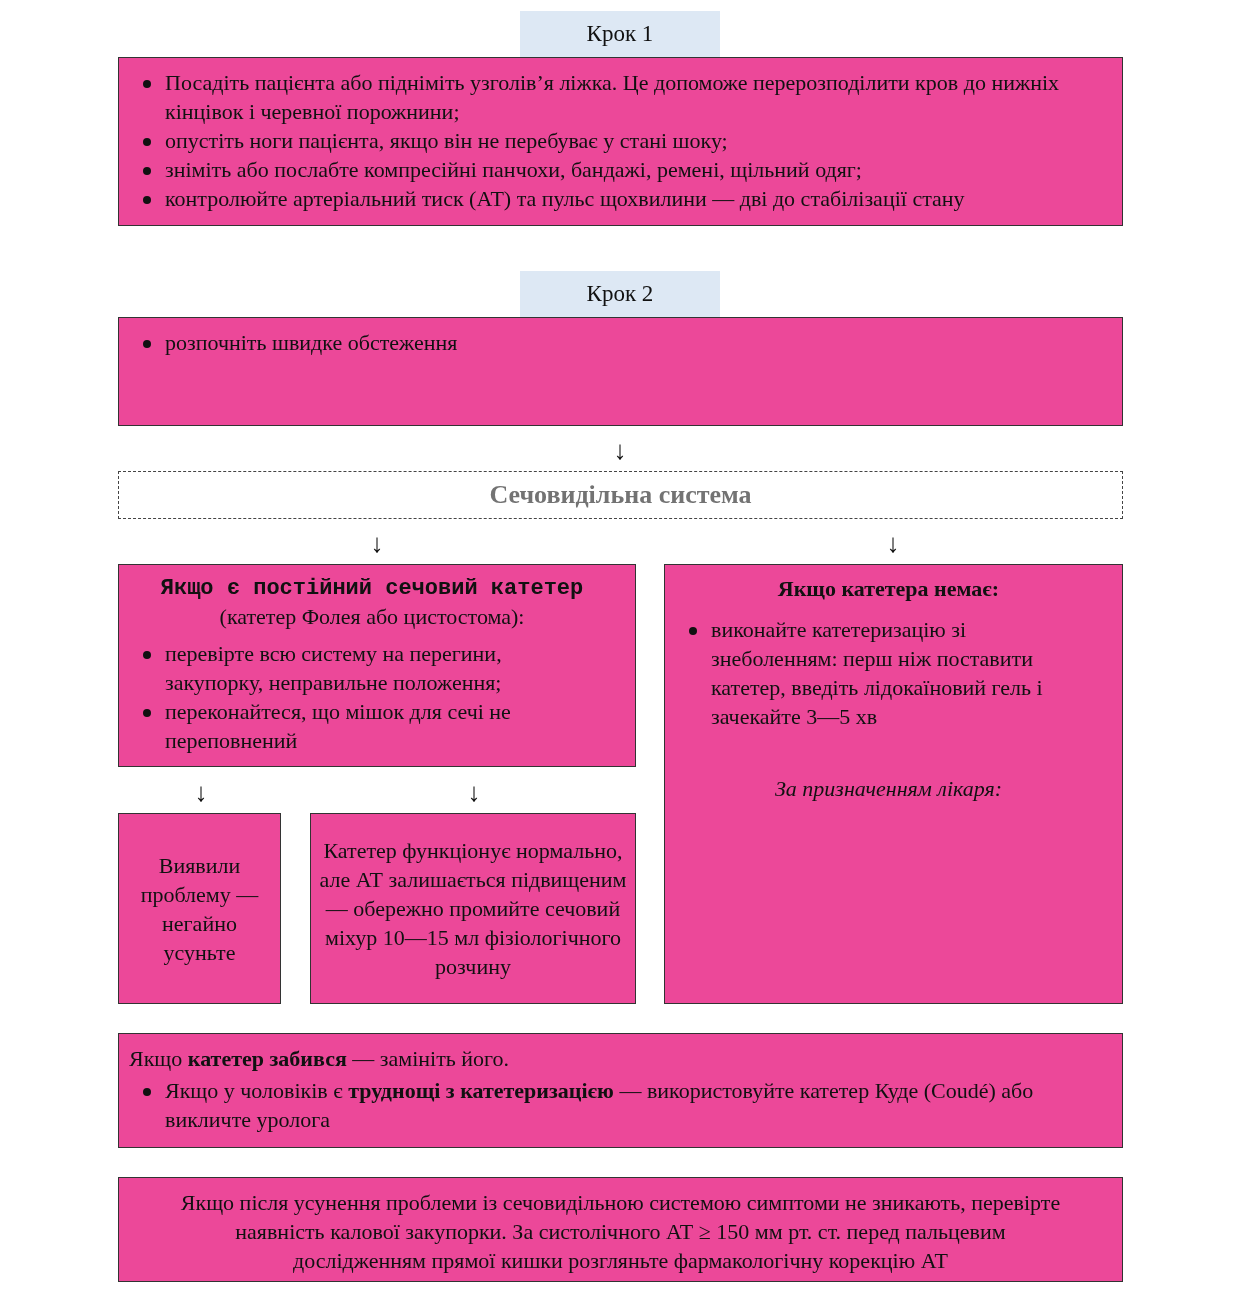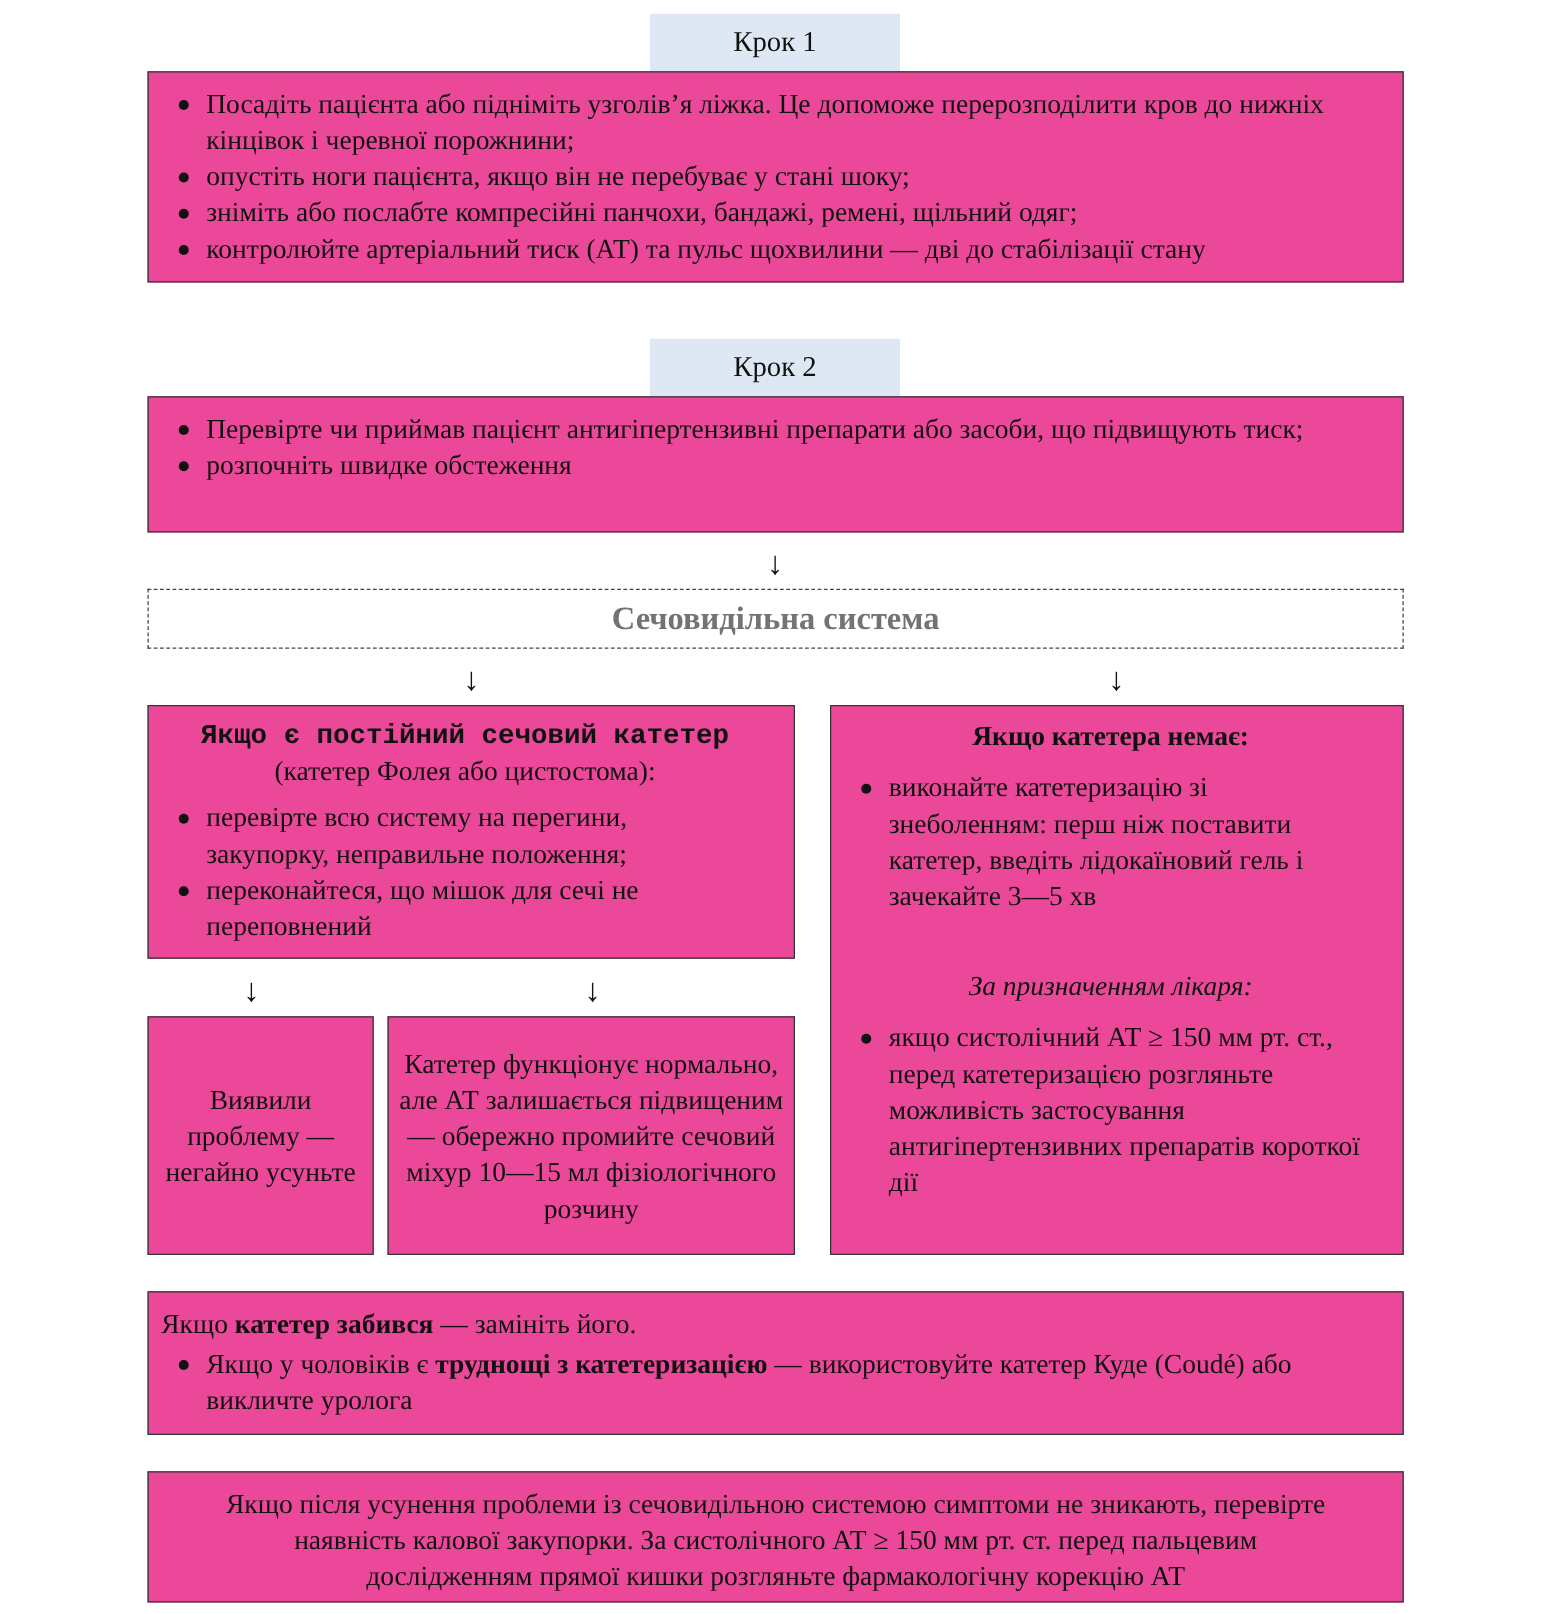--- a/index.html
+++ b/index.html
@@ -40,21 +40,20 @@
     <li>Посадіть пацієнта або підніміть узголів’я ліжка. Це допоможе перерозподілити кров до нижніх кінцівок і черевної порожнини;</li>
     <li>опустіть ноги пацієнта, якщо він не перебуває у стані шоку;</li>
     <li>зніміть або послабте компресійні панчохи, бандажі, ремені, щільний одяг;</li>
     <li>контролюйте артеріальний тиск (АТ) та пульс щохвилини — дві до стабілізації стану</li>
   </ul>
 </div>
 
 <div class="abs step-tab" style="top:271px;">Крок 2</div>
 <div class="abs box" style="left:118px; top:317px; width:1005px; height:109px; padding:10px 16px 0 0;">
   <ul class="bullets">
-    <li>Перевірте чи приймав пацієнт антигіпертензивні препарати або засоби, що підвищують тиск;</li>
     <li>розпочніть швидке обстеження</li>
   </ul>
 </div>
 
 <div class="abs arrow" style="left:605px; top:438px;">↓</div>
 
 <div class="abs dashed-box" style="left:118px; top:471px; width:1005px; height:48px; line-height:46px;">
   <span>Сечовидільна система</span>
 </div>
 
@@ -66,37 +65,34 @@
   <div class="center" style="line-height:28px; margin-bottom:8px;">(катетер Фолея або цистостома):</div>
   <ul class="bullets" style="padding-right:80px;">
     <li>перевірте всю систему на перегини, закупорку, неправильне положення;</li>
     <li>переконайтеся, що мішок для сечі не переповнений</li>
   </ul>
 </div>
 
 <div class="abs arrow" style="left:186px; top:780px;">↓</div>
 <div class="abs arrow" style="left:459px; top:780px;">↓</div>
 
-<div class="abs box center" style="left:118px; top:813px; width:181px; height:191px; display:flex; align-items:center; justify-content:center; padding:0 10px; line-height:29px;">
+<div class="abs box center" style="left:118px; top:813px; width:163px; height:191px; display:flex; align-items:center; justify-content:center; padding:0 10px; line-height:29px;">
   <span>Виявили проблему — негайно усуньте</span>
 </div>
 
 <div class="abs box center" style="left:310px; top:813px; width:326px; height:191px; display:flex; align-items:center; justify-content:center; padding:0 8px; line-height:29px;">
   <span>Катетер функціонує нормально, але АТ залишається підвищеним — обережно промийте сечовий міхур 10—15 мл фізіологічного розчину</span>
 </div>
 
 <div class="abs box" style="left:664px; top:564px; width:459px; height:440px; padding:10px 10px 0 0;">
   <div class="center bold" style="line-height:28px; margin-bottom:12px;">Якщо катетера немає:</div>
   <ul class="bullets narrow" style="padding-right:20px;">
     <li>виконайте катетеризацію зі знеболенням: перш ніж поставити катетер, введіть лідокаїновий гель і зачекайте 3—5 хв</li>
   </ul>
   <div class="center italic" style="margin-top:44px; margin-bottom:12px; line-height:28px;">За призначенням лікаря:</div>
-  <ul class="bullets narrow" style="padding-right:10px;">
-    <li>якщо систолічний АТ ≥ 150 мм рт. ст., перед катетеризацією розгляньте можливість застосування антигіпертензивних препаратів короткої дії</li>
-  </ul>
 </div>
 
 <div class="abs box" style="left:118px; top:1033px; width:1005px; height:115px; padding:8px 10px 0 10px;">
   <div style="line-height:34px;"><span>Якщо </span><b>катетер забився</b><span> — замініть його.</span></div>
   <ul class="bullets" style="margin-left:-10px;">
     <li><span>Якщо у чоловіків є </span><b>труднощі з катетеризацією</b><span> — використовуйте катетер Куде (Coudé) або викличте уролога</span></li>
   </ul>
 </div>
 
 <div class="abs box center" style="left:118px; top:1177px; width:1005px; height:105px; padding:10px 50px 0 50px; line-height:29px;">

